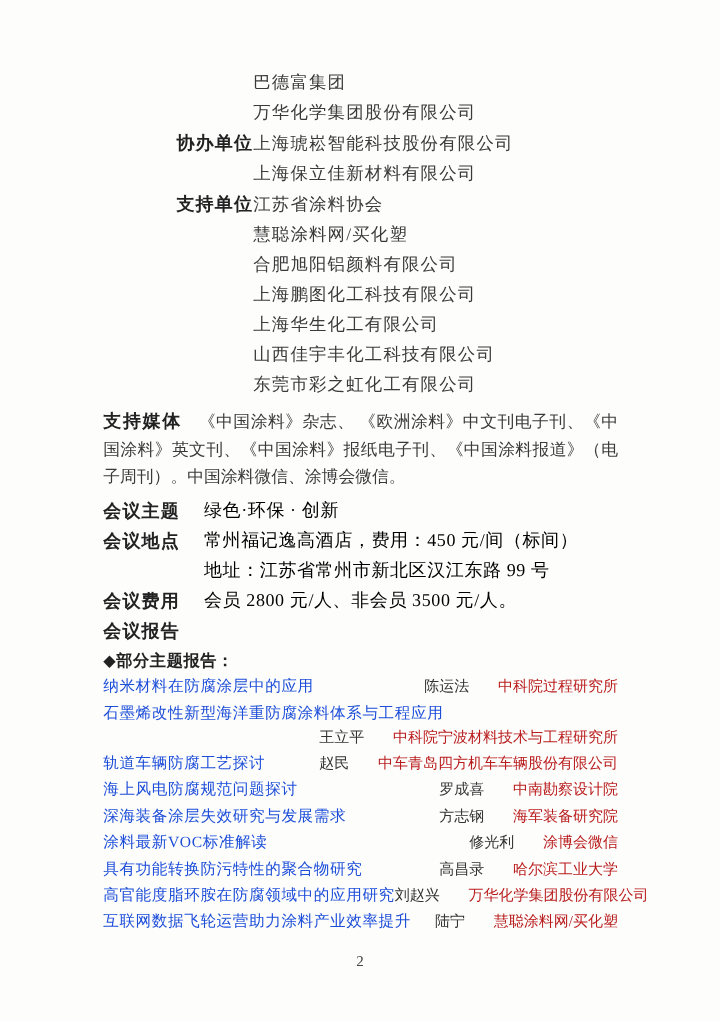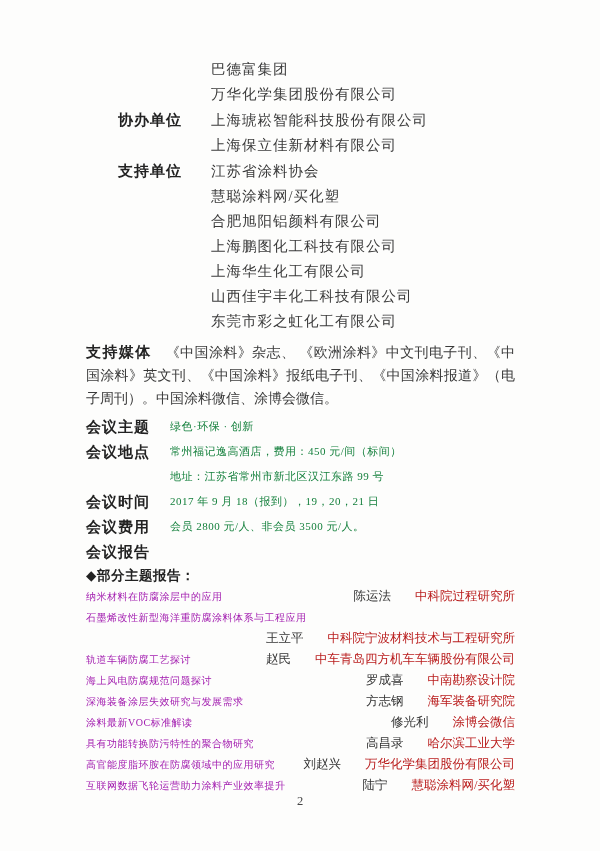--- a/index.html
+++ b/index.html
@@ -8,21 +8,21 @@
     width:600px; height:851px;
     margin:0 auto;
     background:#fdfdfc;
     box-sizing:border-box;
     padding:57px 85px 0 86px;
     font-family:"Liberation Serif","DejaVu Serif",serif;
     color:#333;
     overflow:hidden;
   }
   
-  .unit-row { display:flex; line-height:25px; align-items:baseline; }
+  .unit-row { display:flex; line-height:25px; align-items:baseline;text-align:right; }
   .unit-label {
     width:93px; flex:0 0 93px;
     font-family:"Liberation Sans","DejaVu Sans",sans-serif;
     font-weight:700; font-size:15px; color:#222;
     letter-spacing:1px;
     margin-left:32px;
   }
   .unit-value { font-size:14.5px; letter-spacing:1px; color:#3a3a3a; white-space:nowrap; }
 
   
@@ -35,33 +35,33 @@
 
   
   .info { margin-top:4px; }
   .info-row { display:flex; line-height:25px; align-items:center; }
   .info-label {
     width:84px; flex:0 0 84px;
     font-family:"Liberation Sans","DejaVu Sans",sans-serif;
     font-weight:700; font-size:15px; color:#222;
     letter-spacing:1px;
   }
-  .info-value { font-size:11px; color:#15803d; letter-spacing:0.5px; white-space:nowrap; }
+  .info-value { font-size:15px; color:#000000; letter-spacing:0.5px; white-space:nowrap; }
 
   
   .topics-heading {
     font-family:"Liberation Sans","DejaVu Sans",sans-serif;
     font-weight:700; font-size:13.5px; color:#222;
     line-height:21px; margin-top:1px; letter-spacing:0.5px;
   }
   .topic-row {
     display:flex; justify-content:space-between; align-items:baseline;
     line-height:21px;
   }
-  .topic-title { font-size:10px; color:#a21caf; letter-spacing:0.5px; white-space:nowrap; }
+  .topic-title { font-size:13px; color:#1d4ed8; letter-spacing:0.5px; white-space:nowrap; }
   .topic-right { display:flex; gap:24px; align-items:baseline; }
   .topic-speaker { font-size:12.5px; color:#333; white-space:nowrap; }
   .topic-org { font-size:12.5px; color:#b91c1c; white-space:nowrap; }
 
   .page-number {
     position:absolute; bottom:42px; left:0; right:0;
     text-align:center; font-size:12.5px; color:#444;
   }
 </style>
 </head>
@@ -127,24 +127,20 @@
     </div>
     <div class="info-row">
       <div class="info-label">会议地点</div>
       <div class="info-value">常州福记逸高酒店，费用：450 元/间（标间）</div>
     </div>
     <div class="info-row">
       <div class="info-label"></div>
       <div class="info-value">地址：江苏省常州市新北区汉江东路 99 号</div>
     </div>
     <div class="info-row">
-      <div class="info-label">会议时间</div>
-      <div class="info-value">2017 年 9 月 18（报到），19，20，21 日</div>
-    </div>
-    <div class="info-row">
       <div class="info-label">会议费用</div>
       <div class="info-value">会员 2800 元/人、非会员 3500 元/人。</div>
     </div>
     <div class="info-row">
       <div class="info-label" style="width:auto;flex:0 0 auto;">会议报告</div>
     </div>
   </div>
 
   <div class="topics-heading">◆部分主题报告：</div>
 

